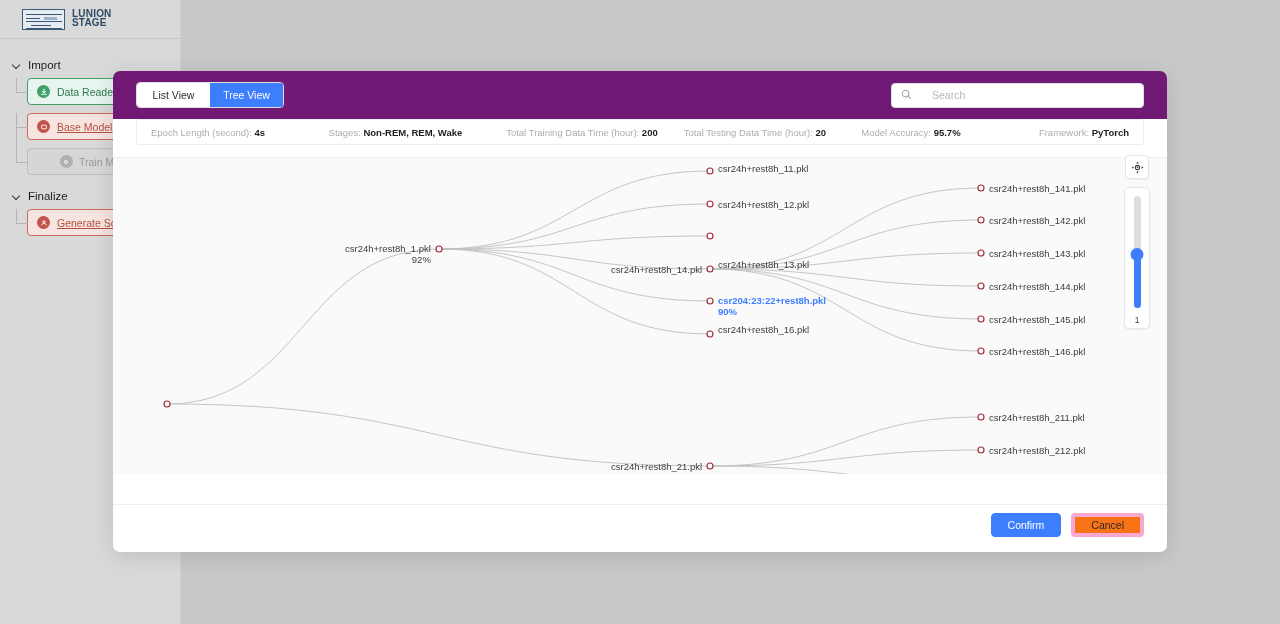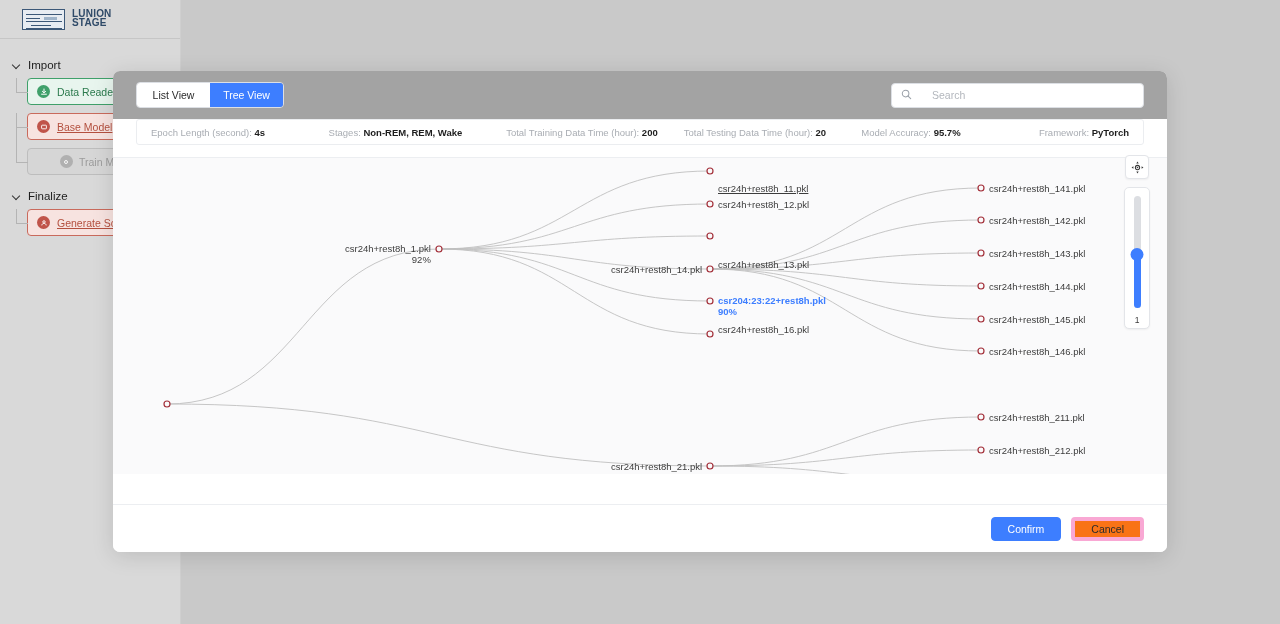--- a/index.html
+++ b/index.html
@@ -100,21 +100,21 @@
     position: absolute; left: 113px; top: 71px;
     width: 1054px; height: 481px;
     background: #ffffff;
     border-radius: 7px;
     box-shadow: 0 4px 22px rgba(0,0,0,.13);
     overflow: hidden;
   }
   .modal-top {
     height: 48px; display: flex; align-items: center;
     padding: 0 23px; justify-content: space-between;
-    background: #a3a3a3;
+    background: #701a75;
   }
   .seg {
     display: flex; border-radius: 4px; overflow: hidden;
     border: 1px solid #dcdfe4;
   }
   .seg-btn {
     height: 24px; min-width: 73px;
     display: flex; align-items: center; justify-content: center;
     font-size: 10.5px; color: #2b2b2b;
     background: #ffffff; cursor: pointer;
@@ -202,22 +202,22 @@
     transform: translateX(-50%);
     width: 13px; height: 13px; border-radius: 50%;
     background: #3d7eff; cursor: pointer;
   }
   .slider-val {
     position: absolute; bottom: 3px; left: 0; right: 0;
     text-align: center; font-size: 8.5px; color: #3b3b3b;
   }
 
   .modal-footer {
-    position: absolute; left: 0; bottom: 0;
-    width: 1054px; height: 48px;
+    position: absolute; left: 0; bottom: 8px;
+    width: 1054px; height: 40px;
     background: #fff;
     border-top: 1px solid #eceef1;
     display: flex; align-items: center; justify-content: flex-end;
     gap: 10px; padding-right: 23px;
   }
   .btn {
     height: 24px; min-width: 54px; padding: 0 16px;
     border-radius: 4px; font-size: 10.5px;
     display: flex; align-items: center; justify-content: center;
     cursor: pointer;
@@ -388,21 +388,21 @@
           <circle cx="868" cy="128" r="3" fill="#fafafb" stroke="#a3303a" stroke-width="1.2"></circle>
           <circle cx="868" cy="161" r="3" fill="#fafafb" stroke="#a3303a" stroke-width="1.2"></circle>
           <circle cx="868" cy="193" r="3" fill="#fafafb" stroke="#a3303a" stroke-width="1.2"></circle>
           <circle cx="597" cy="308" r="3" fill="#fafafb" stroke="#a3303a" stroke-width="1.2"></circle>
           <circle cx="868" cy="259" r="3" fill="#fafafb" stroke="#a3303a" stroke-width="1.2"></circle>
           <circle cx="868" cy="292" r="3" fill="#fafafb" stroke="#a3303a" stroke-width="1.2"></circle>
           <circle cx="868" cy="324" r="3" fill="#fafafb" stroke="#a3303a" stroke-width="1.2"></circle>
         </svg>
       <div id="tree-labels">
           <div class="nodelabel r" style="position: absolute; left: 232px; top: 85px;"><span>csr24h+rest8h_1.pkl</span><span class="pct">92%</span></div>
-          <div class="nodelabel" style="position: absolute; left: 605px; top: 25px; text-decoration: underline;"><span>csr24h+rest8h_11.pkl</span></div>
+          <div class="nodelabel" style="position: absolute; left: 605px; top: 5px;"><span>csr24h+rest8h_11.pkl</span></div>
           <div class="nodelabel" style="position: absolute; left: 605px; top: 40.5px;"><span>csr24h+rest8h_12.pkl</span></div>
           <div class="nodelabel" style="position: absolute; left: 605px; top: 72.5px; margin-top: 28px;"><span>csr24h+rest8h_13.pkl</span></div>
           <div class="nodelabel r" style="position: absolute; left: 498px; top: 105.5px;"><span>csr24h+rest8h_14.pkl</span></div>
           <div class="nodelabel sel" style="position: absolute; left: 605px; top: 137px;"><span>csr204:23:22+rest8h.pkl</span><span class="pct">90%</span></div>
           <div class="nodelabel" style="position: absolute; left: 605px; top: 166px;"><span>csr24h+rest8h_16.pkl</span></div>
           <div class="nodelabel" style="position: absolute; left: 876px; top: 24.5px;"><span>csr24h+rest8h_141.pkl</span></div>
           <div class="nodelabel" style="position: absolute; left: 876px; top: 56.5px;"><span>csr24h+rest8h_142.pkl</span></div>
           <div class="nodelabel" style="position: absolute; left: 876px; top: 89.5px;"><span>csr24h+rest8h_143.pkl</span></div>
           <div class="nodelabel" style="position: absolute; left: 876px; top: 122.5px;"><span>csr24h+rest8h_144.pkl</span></div>
           <div class="nodelabel" style="position: absolute; left: 876px; top: 155.5px;"><span>csr24h+rest8h_145.pkl</span></div>

